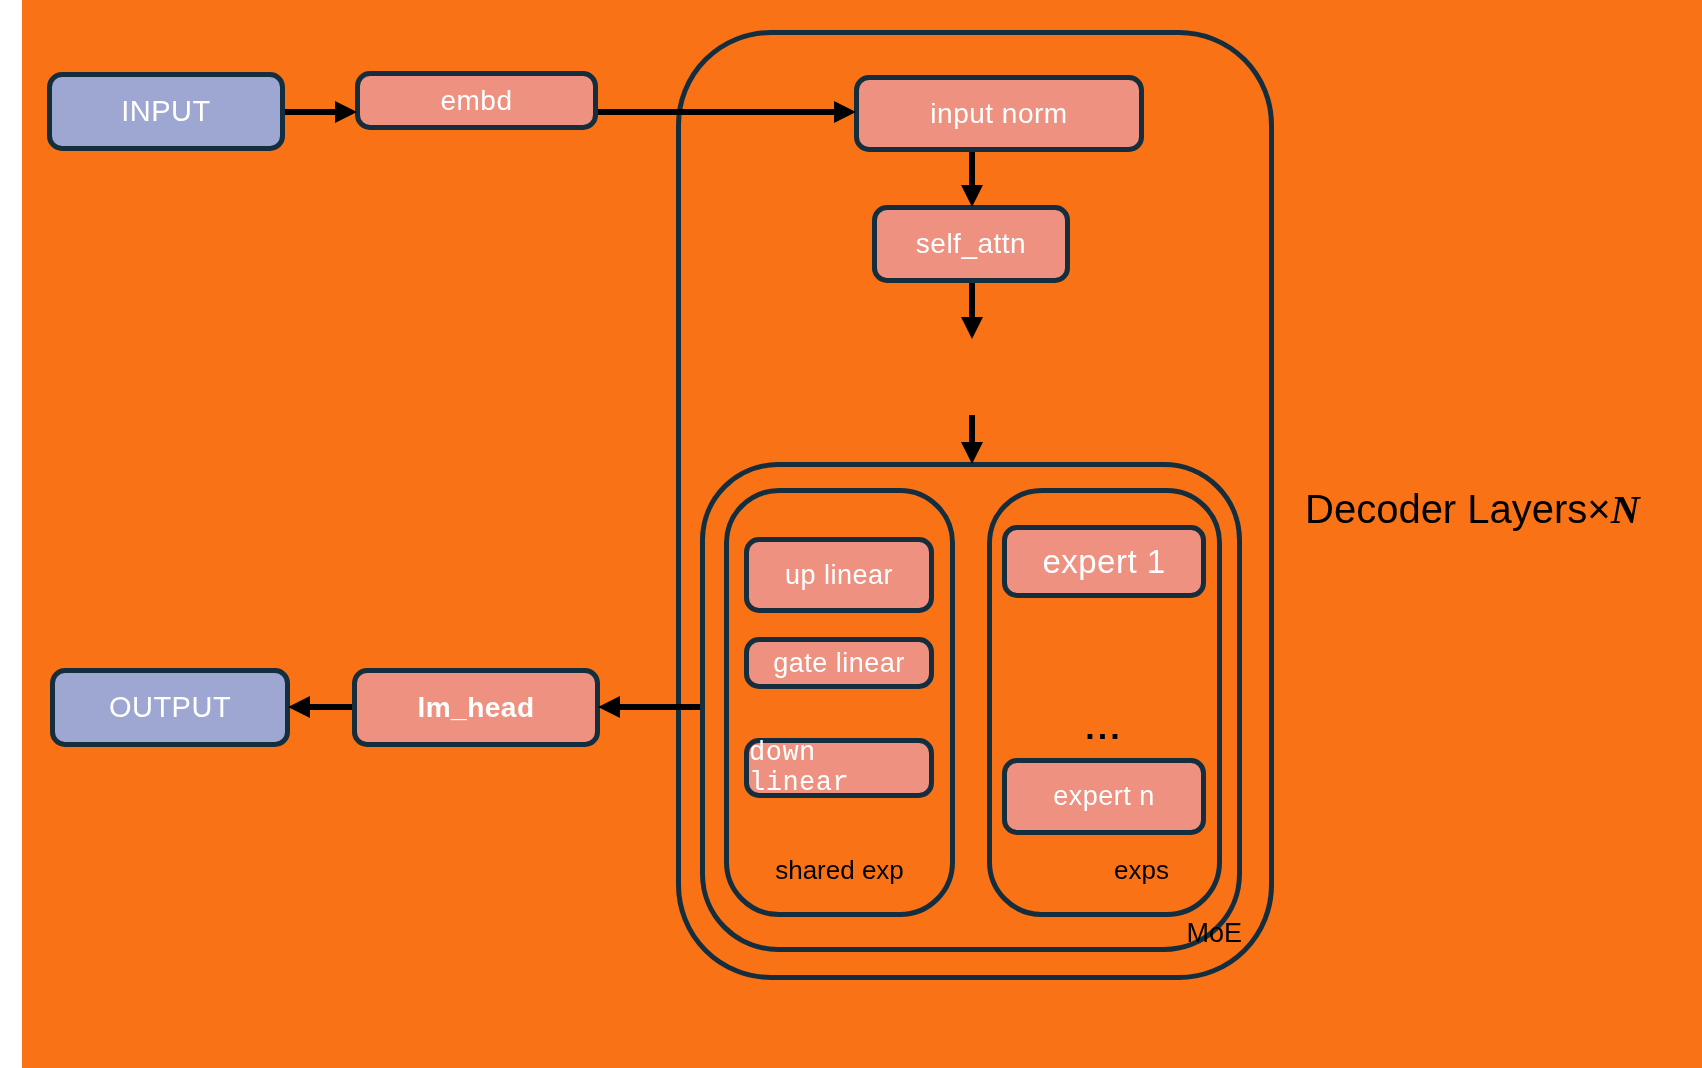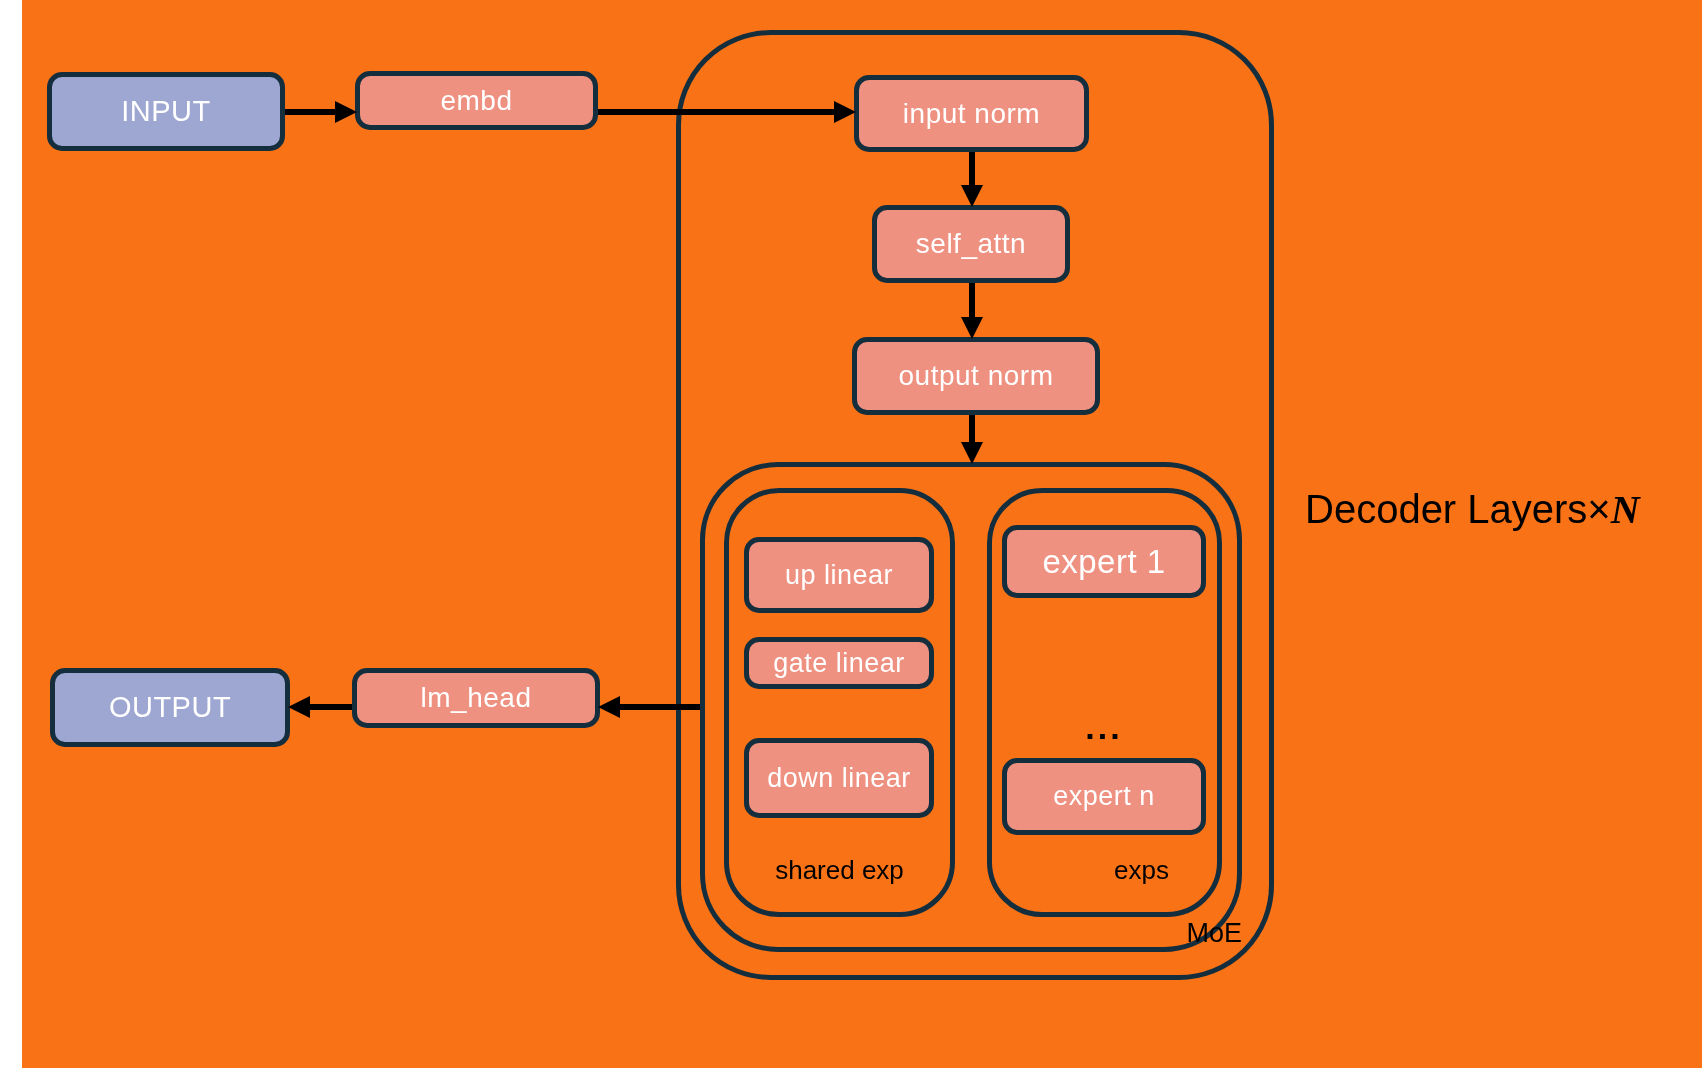--- a/index.html
+++ b/index.html
@@ -88,33 +88,32 @@
 <div class="canvas">
 
   <div class="container-box" id="decoder-box"></div>
   <div class="container-box" id="moe-box"></div>
   <div class="container-box" id="shared-box"></div>
   <div class="container-box" id="exps-box"></div>
 
   <div class="node purple" style="left:25px; top:72px; width:238px; height:79px;">INPUT</div>
   <div class="node salmon" style="left:333px; top:71px; width:243px; height:59px;">embd</div>
 
-  <div class="node salmon" style="left:832px; top:75px; width:235px; height:77px;">input norm</div>
+  <div class="node salmon" style="left:832px; top:75px; width:290px; height:77px;">input norm</div>
   <div class="node salmon" style="left:850px; top:205px; width:198px; height:78px;">self_attn</div>
-  <div class="node salmon" style="left:830px; top:337px; width:248px; height:78px;">output norm</div>
 
   <div class="node salmon" style="left:722px; top:537px; width:190px; height:76px; font-size:27px;">up linear</div>
   <div class="node salmon" style="left:722px; top:637px; width:190px; height:52px; font-size:27px;">gate linear</div>
-  <div class="node salmon" style="left:722px; top:738px; width:190px; height:80px; font-size:27px;">down linear</div>
+  <div class="node salmon" style="left:722px; top:738px; width:190px; height:60px; font-size:27px;font-family:Liberation Mono, monospace;">down linear</div>
 
   <div class="node salmon" style="left:980px; top:525px; width:204px; height:73px; font-size:33px;">expert 1</div>
   <div class="dots">...</div>
   <div class="node salmon" style="left:980px; top:758px; width:204px; height:77px; font-size:27px;">expert n</div>
 
-  <div class="node salmon" style="left:330px; top:668px; width:248px; height:60px;">lm_head</div>
+  <div class="node salmon" style="left:330px; top:668px; width:248px; height:79px;font-weight:bold;">lm_head</div>
   <div class="node purple" style="left:28px; top:668px; width:240px; height:79px;text-align:center;">OUTPUT</div>
 
   <div class="black-label" id="shared-label">shared exp</div>
   <div class="black-label" id="exps-label">exps</div>
   <div class="black-label" id="moe-label">MoE</div>
   <div id="decoder-label">
     <span>Decoder Layers×</span><span class="mathn">N</span>
   </div>
 
   <div>

